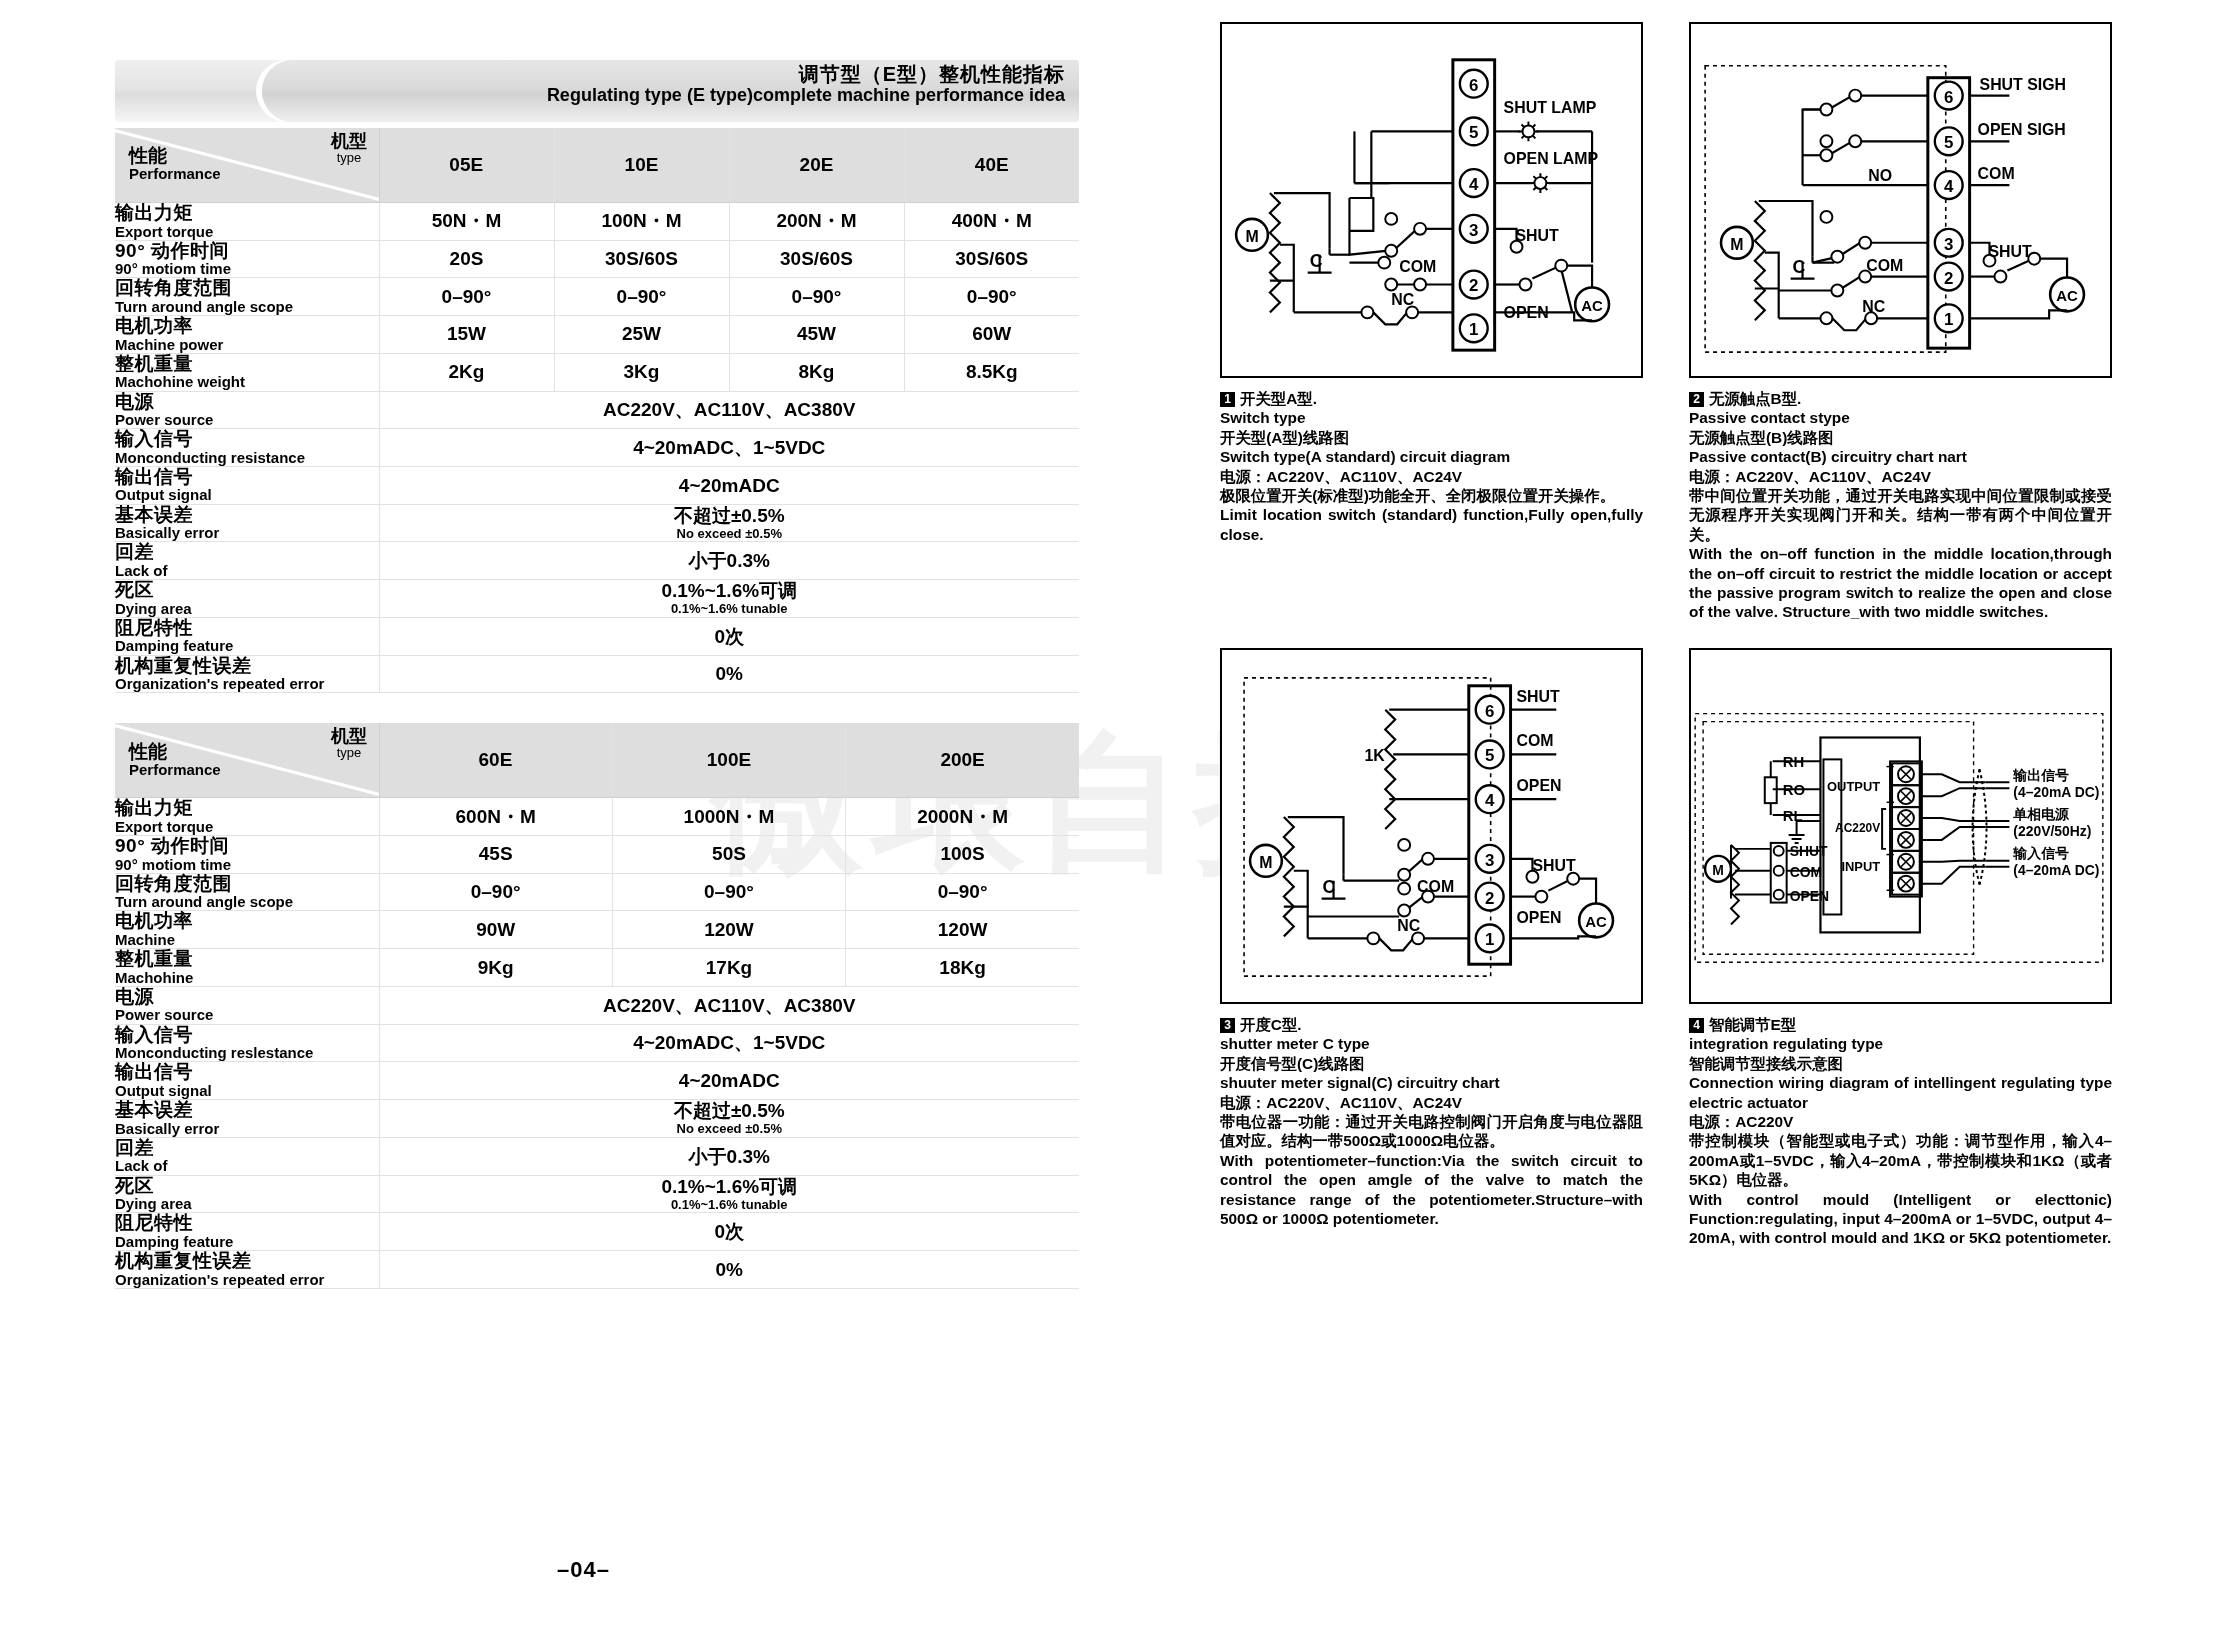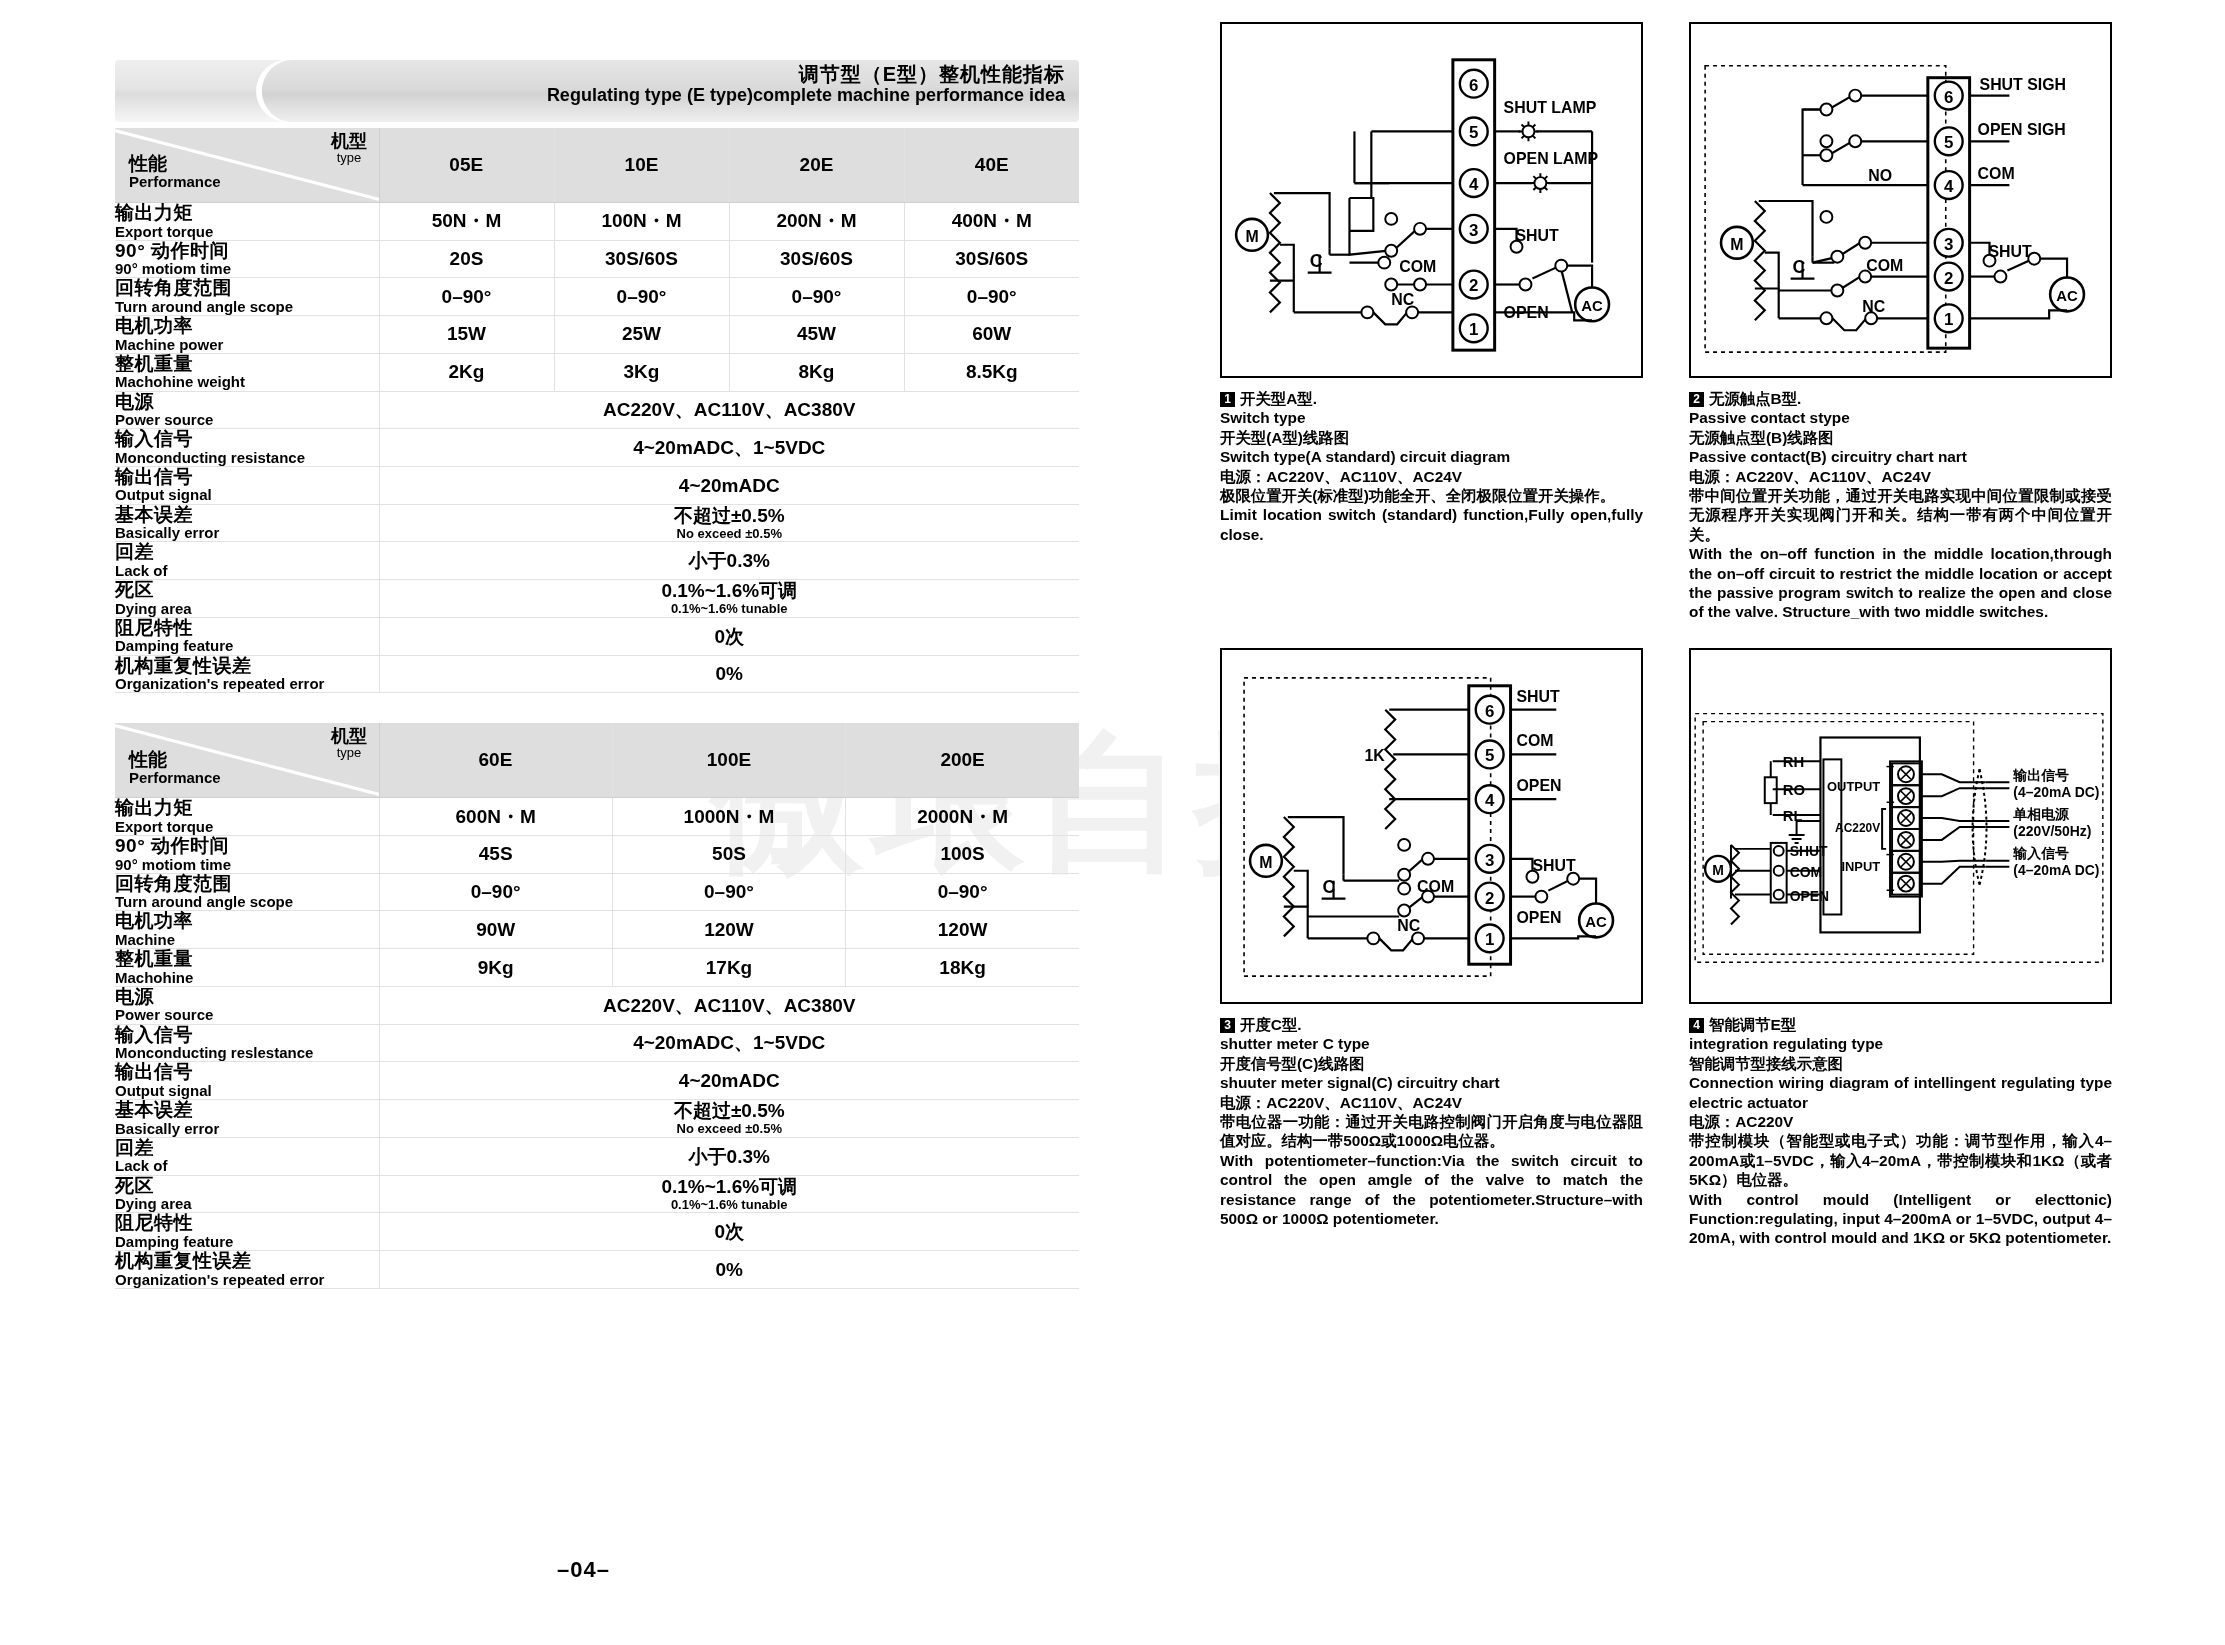--- a/index.html
+++ b/index.html
@@ -58,21 +58,21 @@
   .val-wide .sub{font-size:13px;font-weight:bold;display:block;margin-top:1px;}
   tr.head td{background:#dedede;border-bottom:1px solid #cfcfcf;}
   tr.head .val{color:#000;font-size:19px;font-weight:bold;}
   .corner{
     position:relative;height:74px;width:264px;
     border-right:1px solid #cfcfcf;background:#dedede;overflow:hidden;
   }
   .corner .slash{
     position:absolute;left:0;top:0;width:100%;height:100%;
   }
-  .corner .perf{position:absolute;left:14px;bottom:12px;line-height:1.05;}
+  .corner .perf{position:absolute;left:14px;bottom:20px;line-height:1.05;}
   .corner .perf .cn{font-size:19px;font-weight:bold;}
   .corner .perf .en{font-size:15px;font-weight:bold;}
   .corner .type{position:absolute;right:12px;top:4px;line-height:1.05;text-align:center;}
   .corner .type .cn{font-size:18px;font-weight:bold;}
   .corner .type .en{font-size:13px;font-weight:normal;}
 
   .tbl-wrap{margin:0 115px 0 115px;}
   .tbl-wrap.second{margin-top:30px;}
 
   

